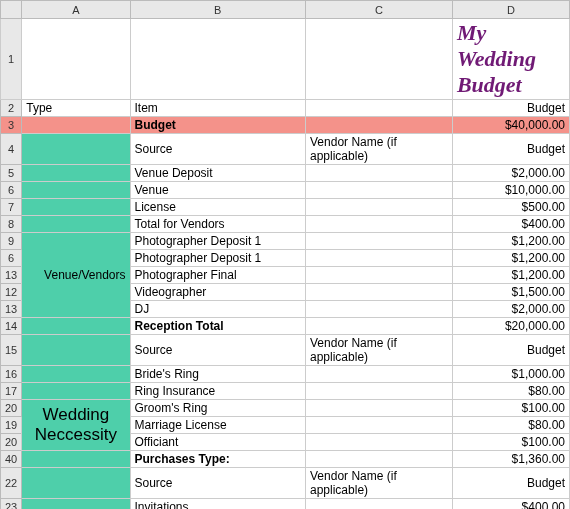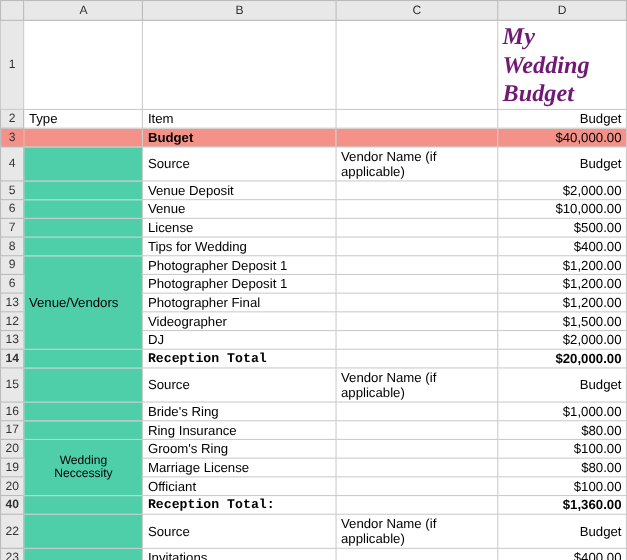--- a/index.html
+++ b/index.html
@@ -57,22 +57,22 @@
     .header2 { background: #fff; font-weight: normal; }
 
     
     .budget-row td { background: #f4928a; }
     .budget-row .budget-label { font-weight: bold; }
 
     
     .green { background: #4ecfaa; }
 
     
-    .total-row td { font-weight: bold; }
-    .total-row .total-label { font-weight: bold; font-family: Liberation Mono, monospace; }
+    .total-row td { font-weight: normal; }
+    .total-row .total-label { font-weight: bold; }
 
     
     .budget-val { text-align: right; }
 
     
     .white { background: #fff; }
 
     
     .type-cell {
       text-align: center;
@@ -156,28 +156,28 @@
       <td class="row-num">7</td>
       <td class="green"></td>
       <td class="white">License</td>
       <td class="white"></td>
       <td class="white budget-val">$500.00</td>
     </tr>
 
     <tr>
       <td class="row-num">8</td>
       <td class="green"></td>
-      <td class="white">Tips for Wedding</td>
+      <td class="white">Total for Vendors</td>
       <td class="white"></td>
       <td class="white budget-val">$400.00</td>
     </tr>
 
     <tr>
       <td class="row-num">9</td>
-      <td class="green type-cell" rowspan="5" style="text-align:left;vertical-align:middle;">Venue/Vendors</td>
+      <td class="green type-cell" rowspan="5" style="text-align:right;vertical-align:middle;">Venue/Vendors</td>
       <td class="white">Photographer Deposit 1</td>
       <td class="white"></td>
       <td class="white budget-val">$1,200.00</td>
     </tr>
 
     <tr>
       <td class="row-num">6</td>
       <td class="white">Photographer Deposit 1</td>
       <td class="white"></td>
       <td class="white budget-val">$1,200.00</td>
@@ -231,21 +231,21 @@
     <tr>
       <td class="row-num">17</td>
       <td class="green"></td>
       <td class="white">Ring Insurance</td>
       <td class="white"></td>
       <td class="white budget-val">$80.00</td>
     </tr>
 
     <tr>
       <td class="row-num">20</td>
-      <td class="green type-cell" rowspan="3" style="vertical-align:middle;font-size:11px;">Wedding<br>Neccessity</td>
+      <td class="green type-cell" rowspan="3" style="vertical-align:middle;font-size:17px;">Wedding<br>Neccessity</td>
       <td class="white">Groom's Ring</td>
       <td class="white"></td>
       <td class="white budget-val">$100.00</td>
     </tr>
 
     <tr>
       <td class="row-num">19</td>
       <td class="white">Marriage License</td>
       <td class="white"></td>
       <td class="white budget-val">$80.00</td>
@@ -254,21 +254,21 @@
     <tr>
       <td class="row-num">20</td>
       <td class="white">Officiant</td>
       <td class="white"></td>
       <td class="white budget-val">$100.00</td>
     </tr>
 
     <tr class="total-row">
       <td class="row-num">40</td>
       <td class="green"></td>
-      <td class="white total-label">Reception Total:</td>
+      <td class="white total-label">Purchases Type:</td>
       <td class="white"></td>
       <td class="white budget-val">$1,360.00</td>
     </tr>
 
     <tr>
       <td class="row-num">22</td>
       <td class="green"></td>
       <td class="white">Source</td>
       <td class="white">Vendor Name (if applicable)</td>
       <td class="white budget-val">Budget</td>

